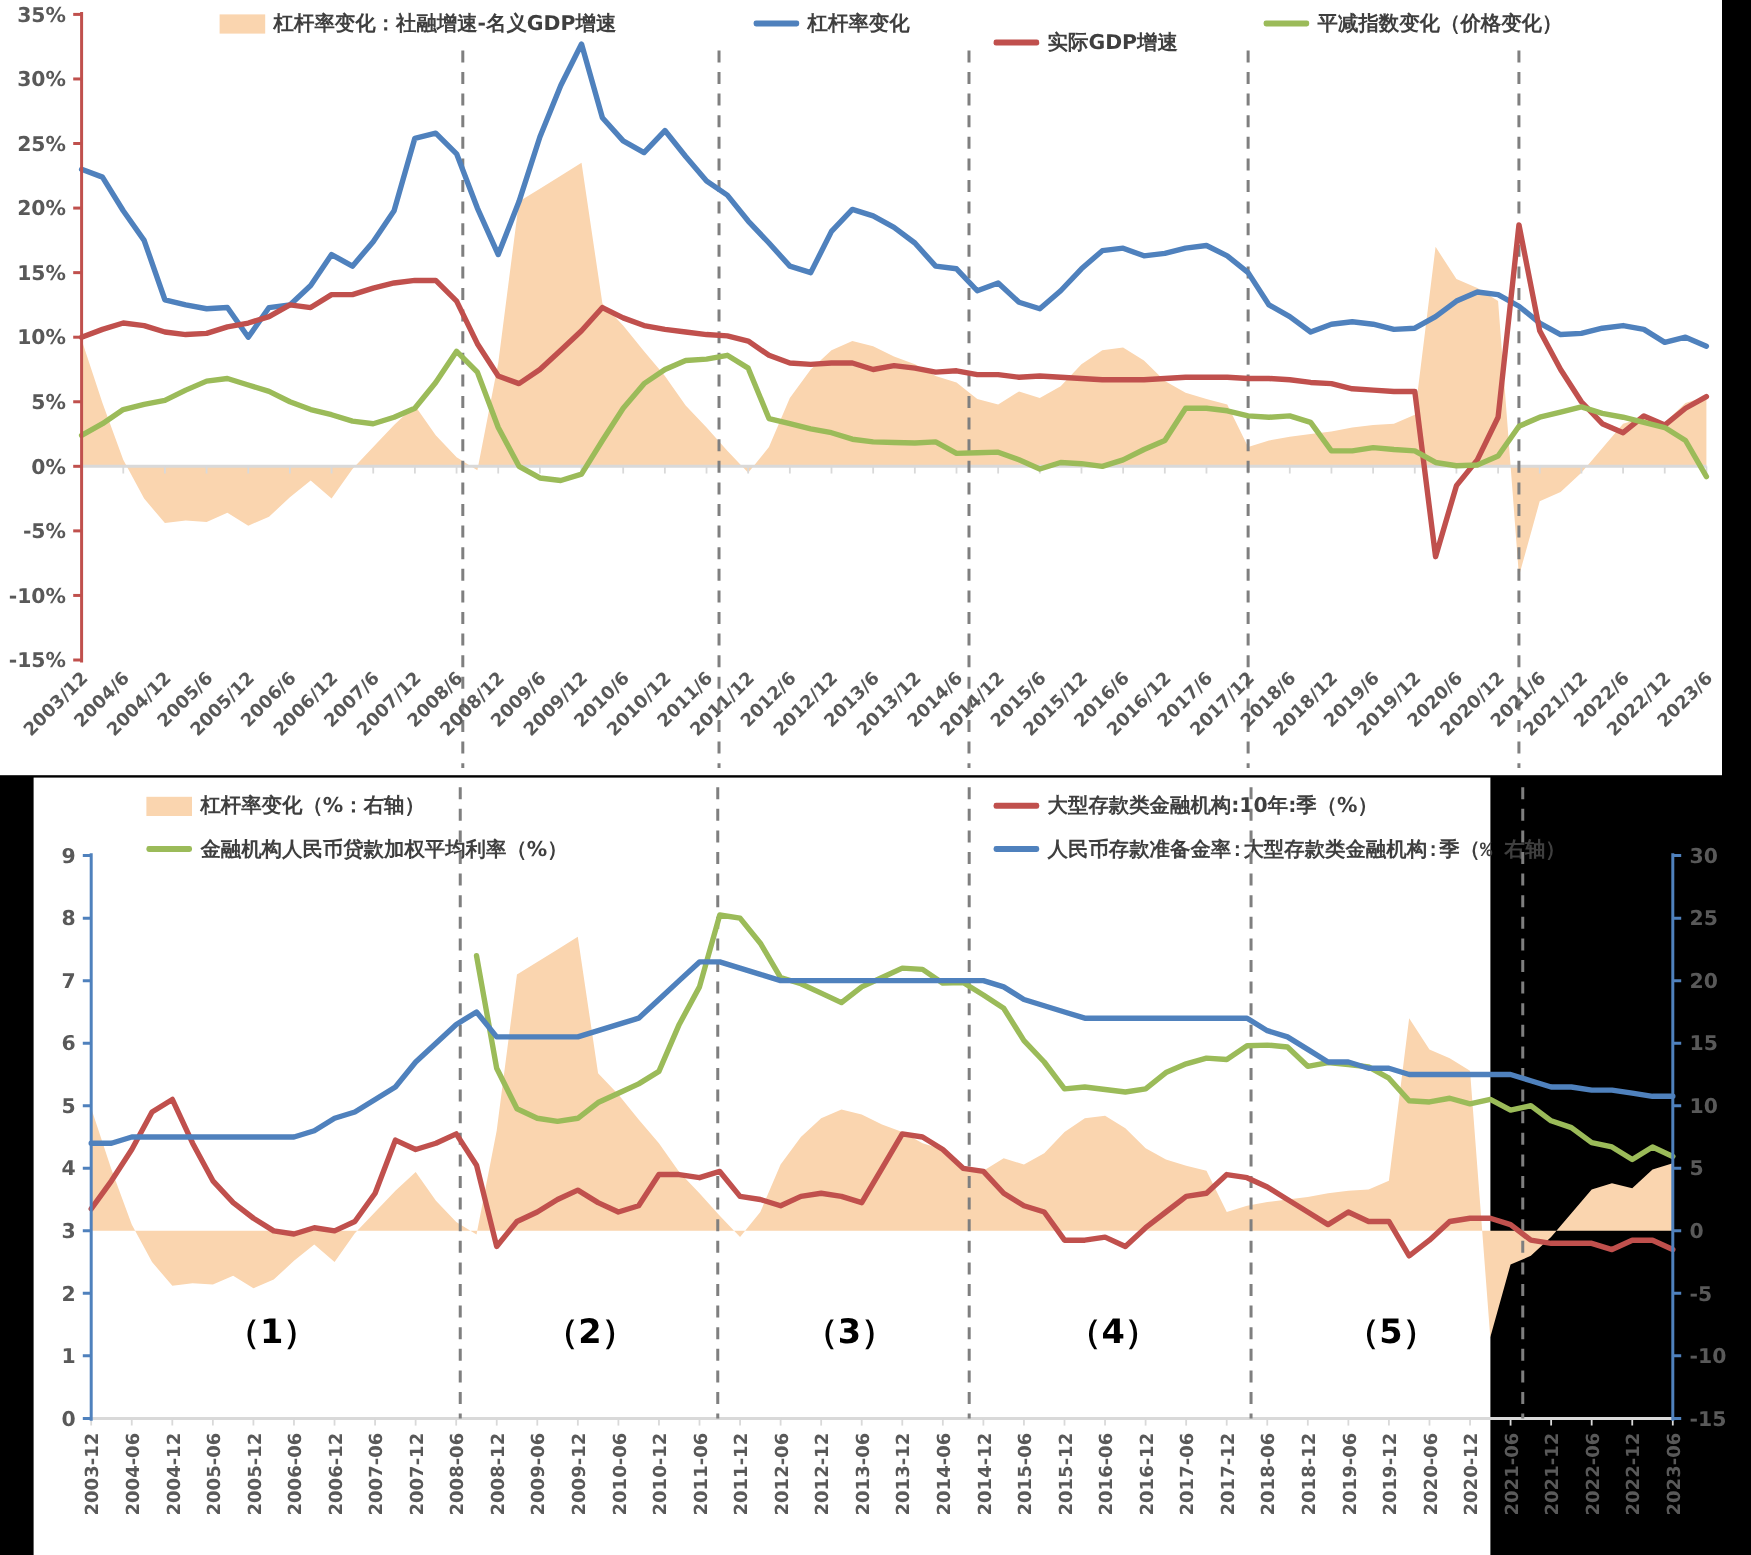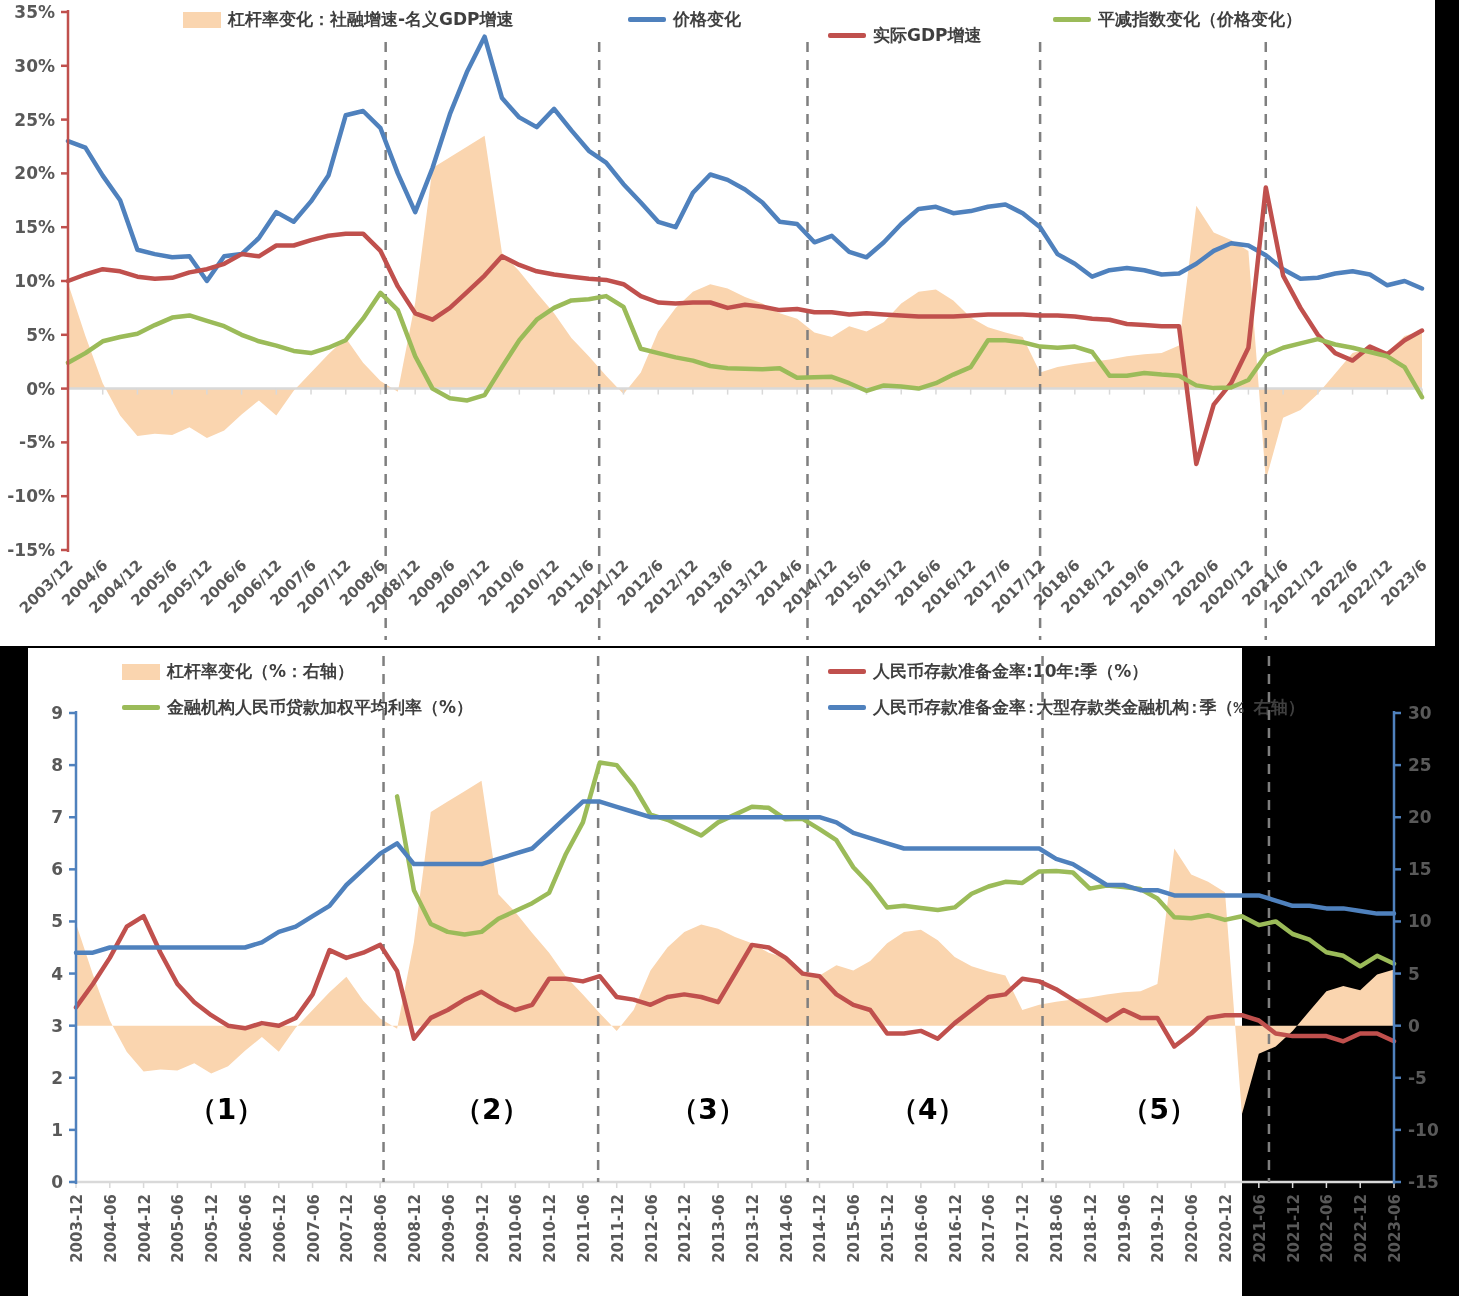--- a/index.html
+++ b/index.html
@@ -18,21 +18,21 @@
 
 <div id="canvas">
   <div class="panel" style="left: 0px; top: 0px; width: 1435px; height: 646px;">
     <div>
         <div class="legend-item" style="left: 163px; top: 8px;">
           <span class="swatch-area" style="background: rgb(250, 213, 175);"></span>
           <span class="legend-label">杠杆率变化：社融增速-名义GDP增速</span>
         </div>
         <div class="legend-item" style="left: 608px; top: 8px;">
           <span class="swatch-line" style="background: rgb(79, 129, 189);"></span>
-          <span class="legend-label">价格变化</span>
+          <span class="legend-label">杠杆率变化</span>
         </div>
         <div class="legend-item" style="left: 808px; top: 24px;">
           <span class="swatch-line" style="background: rgb(192, 80, 77);"></span>
           <span class="legend-label">实际GDP增速</span>
         </div>
         <div class="legend-item" style="left: 1033px; top: 8px;">
           <span class="swatch-line" style="background: rgb(155, 187, 89);"></span>
           <span class="legend-label">平减指数变化（价格变化）</span>
         </div>
       </div>
@@ -157,21 +157,21 @@
         <div class="legend-item" style="left: 74px; top: 12px;">
           <span class="swatch-area" style="background: rgb(250, 213, 175);"></span>
           <span class="legend-label">杠杆率变化（%：右轴）</span>
         </div>
         <div class="legend-item" style="left: 74px; top: 48px;">
           <span class="swatch-line" style="background: rgb(155, 187, 89);"></span>
           <span class="legend-label">金融机构人民币贷款加权平均利率（%）</span>
         </div>
         <div class="legend-item" style="left: 780px; top: 12px;">
           <span class="swatch-line" style="background: rgb(192, 80, 77);"></span>
-          <span class="legend-label">人民币存款准备金率:10年:季（%）</span>
+          <span class="legend-label">大型存款类金融机构:10年:季（%）</span>
         </div>
         <div class="legend-item" style="left: 780px; top: 48px; font-family: Liberation Mono, monospace;">
           <span class="swatch-line" style="background: rgb(79, 129, 189);"></span>
           <span class="legend-label">人民币存款准备金率:大型存款类金融机构:季（% 右轴）</span>
         </div>
       </div>
     <svg width="1431" height="648" viewBox="0 0 1431 648">
         <polygon points="48,377.7 48.0,275.5 64.9,326.6 81.8,372.5 98.7,403.7 115.6,423.5 132.5,421.4 149.4,422.5 166.3,415.2 183.2,425.6 200.1,418.3 217.0,402.7 233.9,389.1 250.8,403.7 267.7,379.8 284.6,362.0 301.5,344.3 318.4,328.7 335.3,352.7 352.2,370.4 369.1,380.8 385.9,294.3 402.8,164.0 419.7,153.6 436.6,143.2 453.5,132.7 470.4,246.3 487.3,264.1 504.2,284.9 521.1,304.7 538.0,328.7 554.9,346.4 571.8,365.2 588.7,382.9 605.6,362.0 622.5,322.4 639.4,299.5 656.3,283.9 673.2,276.6 690.1,280.7 707.0,289.1 723.9,295.3 740.8,304.7 757.7,309.9 774.6,323.5 791.5,327.6 808.4,317.2 825.3,322.4 842.2,313.0 859.1,295.3 876.0,283.9 892.9,281.8 909.8,292.2 926.7,308.9 943.6,318.3 960.5,323.5 977.4,327.6 994.3,362.0 1011.2,356.8 1028.1,353.7 1044.9,351.6 1061.8,349.5 1078.7,346.4 1095.6,344.3 1112.5,343.3 1129.4,336.0 1146.3,200.5 1163.2,226.5 1180.1,233.8 1197.0,244.3 1213.9,466.3 1230.8,405.8 1247.7,398.5 1264.6,382.9 1281.5,363.1 1298.4,343.3 1315.3,338.1 1332.2,342.2 1349.1,326.6 1366.0,321.4 1366,377.7" fill="#FAD5AF"></polygon>
         <line x1="43" y1="534" x2="1366" y2="534" stroke="#D9D9D9" stroke-width="2.5"></line>
         <line x1="48" y1="534" x2="48" y2="540" stroke="#D9D9D9" stroke-width="1.5"></line>

